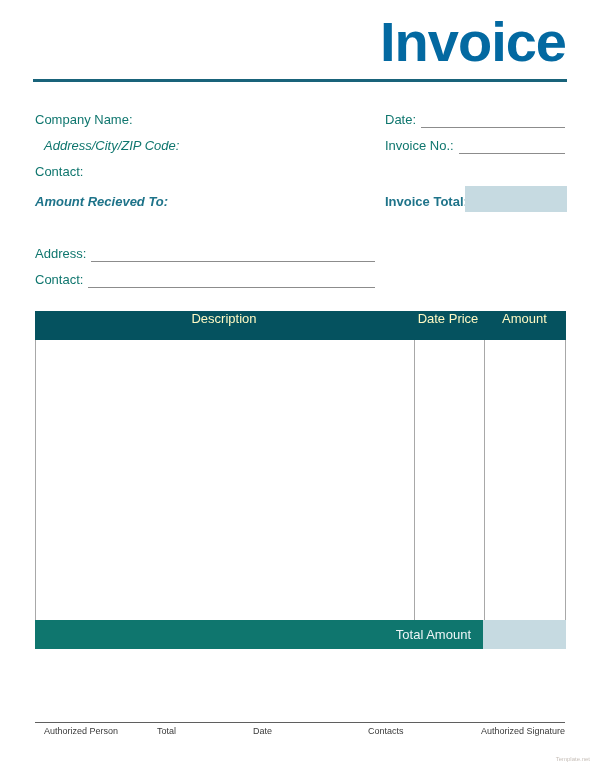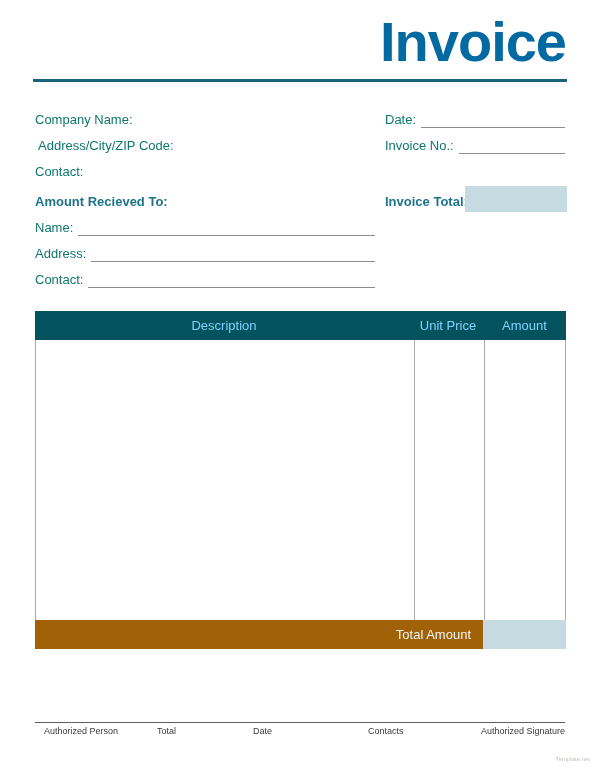--- a/index.html
+++ b/index.html
@@ -72,23 +72,22 @@
     position: absolute;
     left: 35px;
     top: 311px;
     width: 531px;
     height: 338px;
   }
   .items-header {
     display: flex;
     height: 29px;
     background: #05525f;
-    color: #7dd3fc;
-    font-size: 13px;
-    align-items: center;
+    color: #fef9c3;
+    font-size: 13px;
   }
   .col-desc   { width: 378px; text-align: center; }
   .col-price  { width: 70px;  text-align: center; }
   .col-amount { width: 83px;  text-align: center; }
   .items-body {
     position: relative;
     height: 280px;
     border-left: 1px solid #a8a8a8;
     border-right: 1px solid #a8a8a8;
     background: #ffffff;
@@ -101,21 +100,21 @@
     background: #a8a8a8;
   }
   .vline-1 { left: 378px; }
   .vline-2 { left: 448px; }
   .items-total {
     display: flex;
     height: 29px;
   }
   .total-bar {
     width: 448px;
-    background: #a16207;
+    background: #0f766e;
     color: #eef5f6;
     font-size: 13px;
     text-align: right;
     line-height: 29px;
     padding-right: 12px;
   }
   .total-amount-box {
     width: 83px;
     background: #c6dae1;
     font-size: 12px;
@@ -150,61 +149,57 @@
 <body>
 
 <div class="page">
 
   <h1 class="title">Invoice</h1>
   <div class="title-rule"></div>
 
   <div class="fieldrow" style="left:35px; top:112px;">
     <span class="lbl">Company Name:</span>
   </div>
-  <div class="fieldrow" style="left:38px; top:138px;">
+  <div class="fieldrow" style="left:44px; top:138px;font-style:italic;">
     <span class="lbl">Address/City/ZIP Code:</span>
   </div>
   <div class="fieldrow" style="left:35px; top:164px;">
     <span class="lbl">Contact:</span>
   </div>
 
   <div class="fieldrow" style="left:385px; top:112px; width:180px;">
     <span class="lbl">Date:</span>
     <span class="fill-line"></span>
   </div>
   <div class="fieldrow" style="left:385px; top:138px; width:180px;justify-content:center;">
     <span class="lbl">Invoice No.:</span>
     <span class="fill-line"></span>
   </div>
 
-  <div class="fieldrow" style="left:35px; top:194px;">
+  <div class="fieldrow" style="left:35px; top:194px;font-style:italic;">
     <span class="teal-lbl">Amount Recieved To:</span>
   </div>
   <div class="fieldrow" style="left:385px; top:194px;">
     <span class="teal-lbl">Invoice Total:</span>
   </div>
   <div class="total-box"></div>
 
-  <div class="fieldrow" style="left:35px; top:220px; width:340px;">
-    <span class="lbl">Name:</span>
-    <span class="fill-line"></span>
-  </div>
   <div class="fieldrow" style="left:35px; top:246px; width:340px;">
     <span class="lbl">Address:</span>
     <span class="fill-line"></span>
   </div>
   <div class="fieldrow" style="left:35px; top:272px; width:340px;">
     <span class="lbl">Contact:</span>
     <span class="fill-line"></span>
   </div>
 
   <div class="items-table">
     <div class="items-header">
       <div class="col-desc">Description</div>
-      <div class="col-price">Unit Price</div>
+      <div class="col-price">Date Price</div>
       <div class="col-amount">Amount</div>
     </div>
     <div class="items-body">
       <div class="vline vline-1"></div>
       <div class="vline vline-2"></div>
     </div>
     <div class="items-total">
       <div class="total-bar">Total Amount</div>
       <div class="total-amount-box"></div>
     </div>

